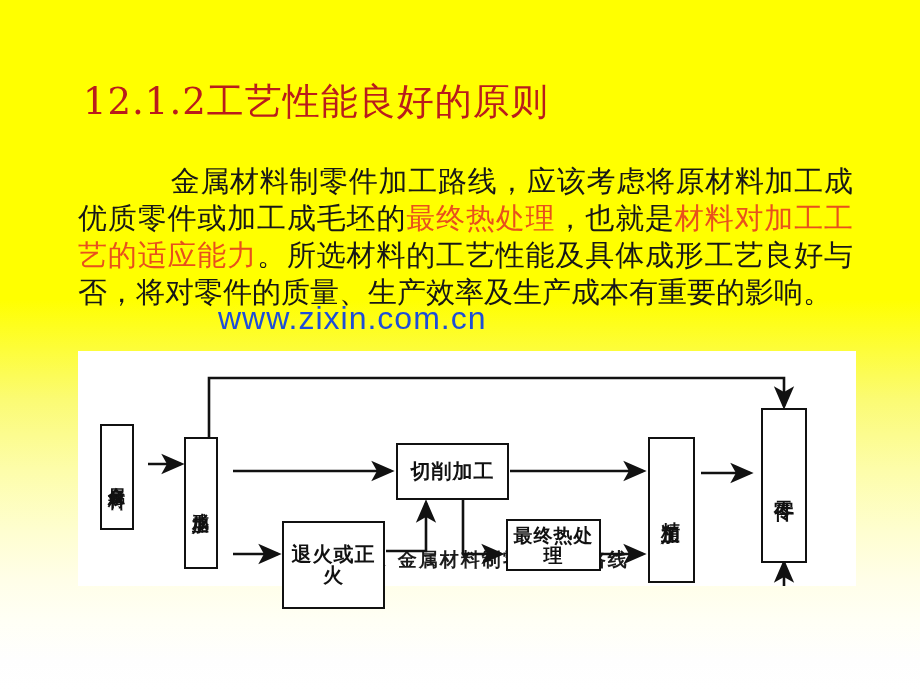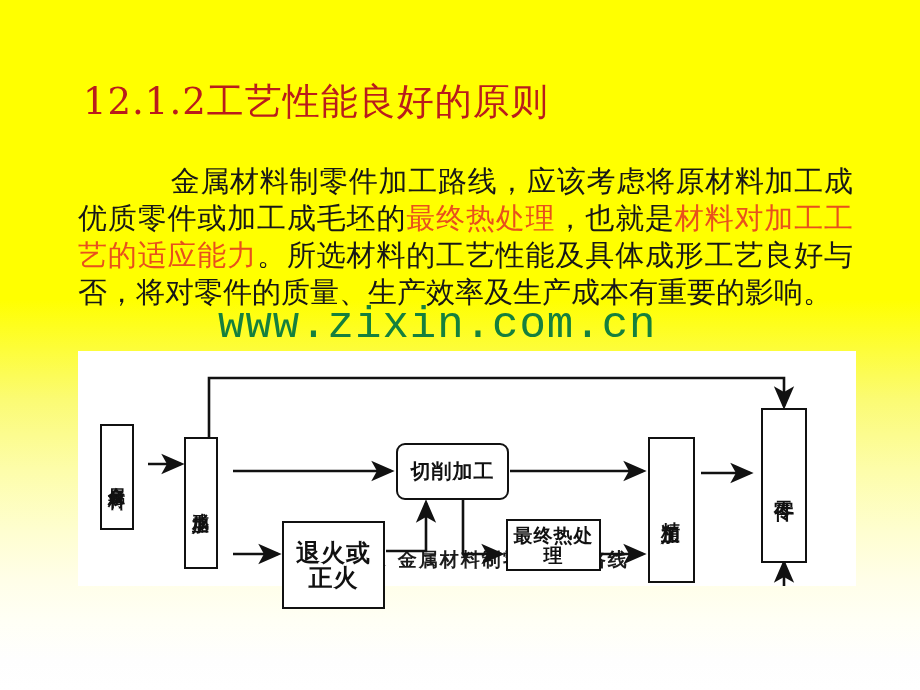--- a/index.html
+++ b/index.html
@@ -15,23 +15,23 @@
        #fffee8 580px,
        #fffff5 620px,
        #fefefe 660px,
        #ffffff 690px);
     position:relative;
   }
 
   
   #watermark{
     position:absolute;left:218px;top:300px;
-    font-size:44px;letter-spacing:1px;
-    color:#15803d;
-    font-family:Liberation Mono, monospace;
+    font-size:32px;letter-spacing:1px;
+    color:#1d4ed8;
+    font-family:Liberation Sans, sans-serif;
     white-space:nowrap;
     z-index:1;
     pointer-events:none;
   }
 
   
   #title{
     position:absolute;left:83px;top:80px;
     font-size:37px;line-height:44px;
     color:#b91c1c;
@@ -131,23 +131,23 @@
         <path d="M623,122 L672,122" marker-end="url(#ah)"></path>
 
         <path d="M208,258 L208,290 L706,290 L706,212" marker-end="url(#ah)"></path>
       </g>
     </svg>
 
     <div class="node vert" style="left:22px;top:73px;width:34px;height:106px;font-size:17px;">金属材料</div>
 
     <div class="node vert" style="left:106px;top:86px;width:34px;height:132px;font-size:17px;">成形加工</div>
 
-    <div class="node" style="left:204px;top:170px;width:103px;height:88px;font-size:24px;letter-spacing:1px;padding:0 6px;">退火或正火</div>
+    <div class="node" style="left:204px;top:170px;width:103px;height:88px;font-size:20px;letter-spacing:1px;padding:0 6px;">退火或正火</div>
 
-    <div class="node" style="left:318px;top:92px;width:113px;height:57px;font-size:20px;letter-spacing:1px;border-radius:9px;">切削加工</div>
+    <div class="node" style="left:318px;top:92px;width:113px;height:57px;font-size:20px;letter-spacing:1px;">切削加工</div>
 
     <div class="node" style="left:428px;top:168px;width:95px;height:52px;font-size:19px;letter-spacing:1px;padding:0 0;">最终热处理</div>
 
     <div class="node vert" style="left:570px;top:86px;width:47px;height:146px;font-size:19px;">精加工</div>
 
     <div class="node vert" style="left:683px;top:57px;width:46px;height:155px;font-size:20px;">零件</div>
 
   </div>
 
   <div id="caption">图 12.1    金属材料制零件加工路线</div>

